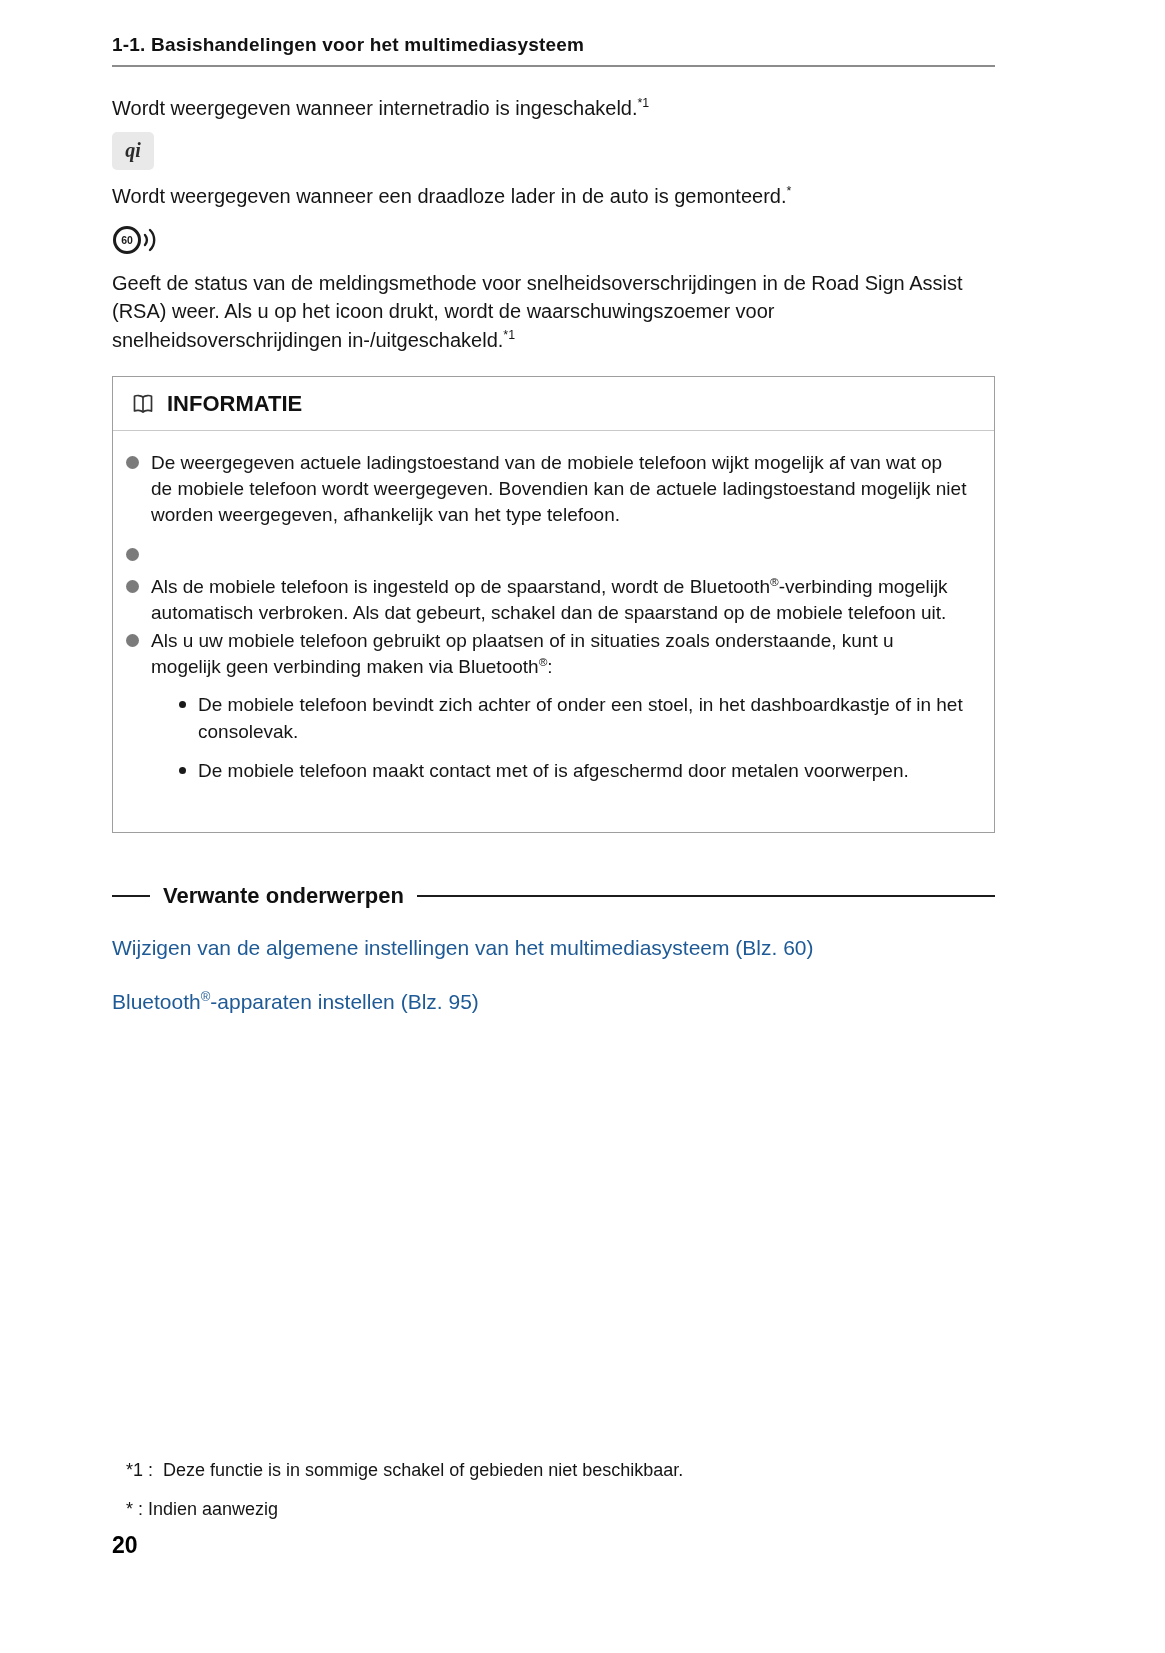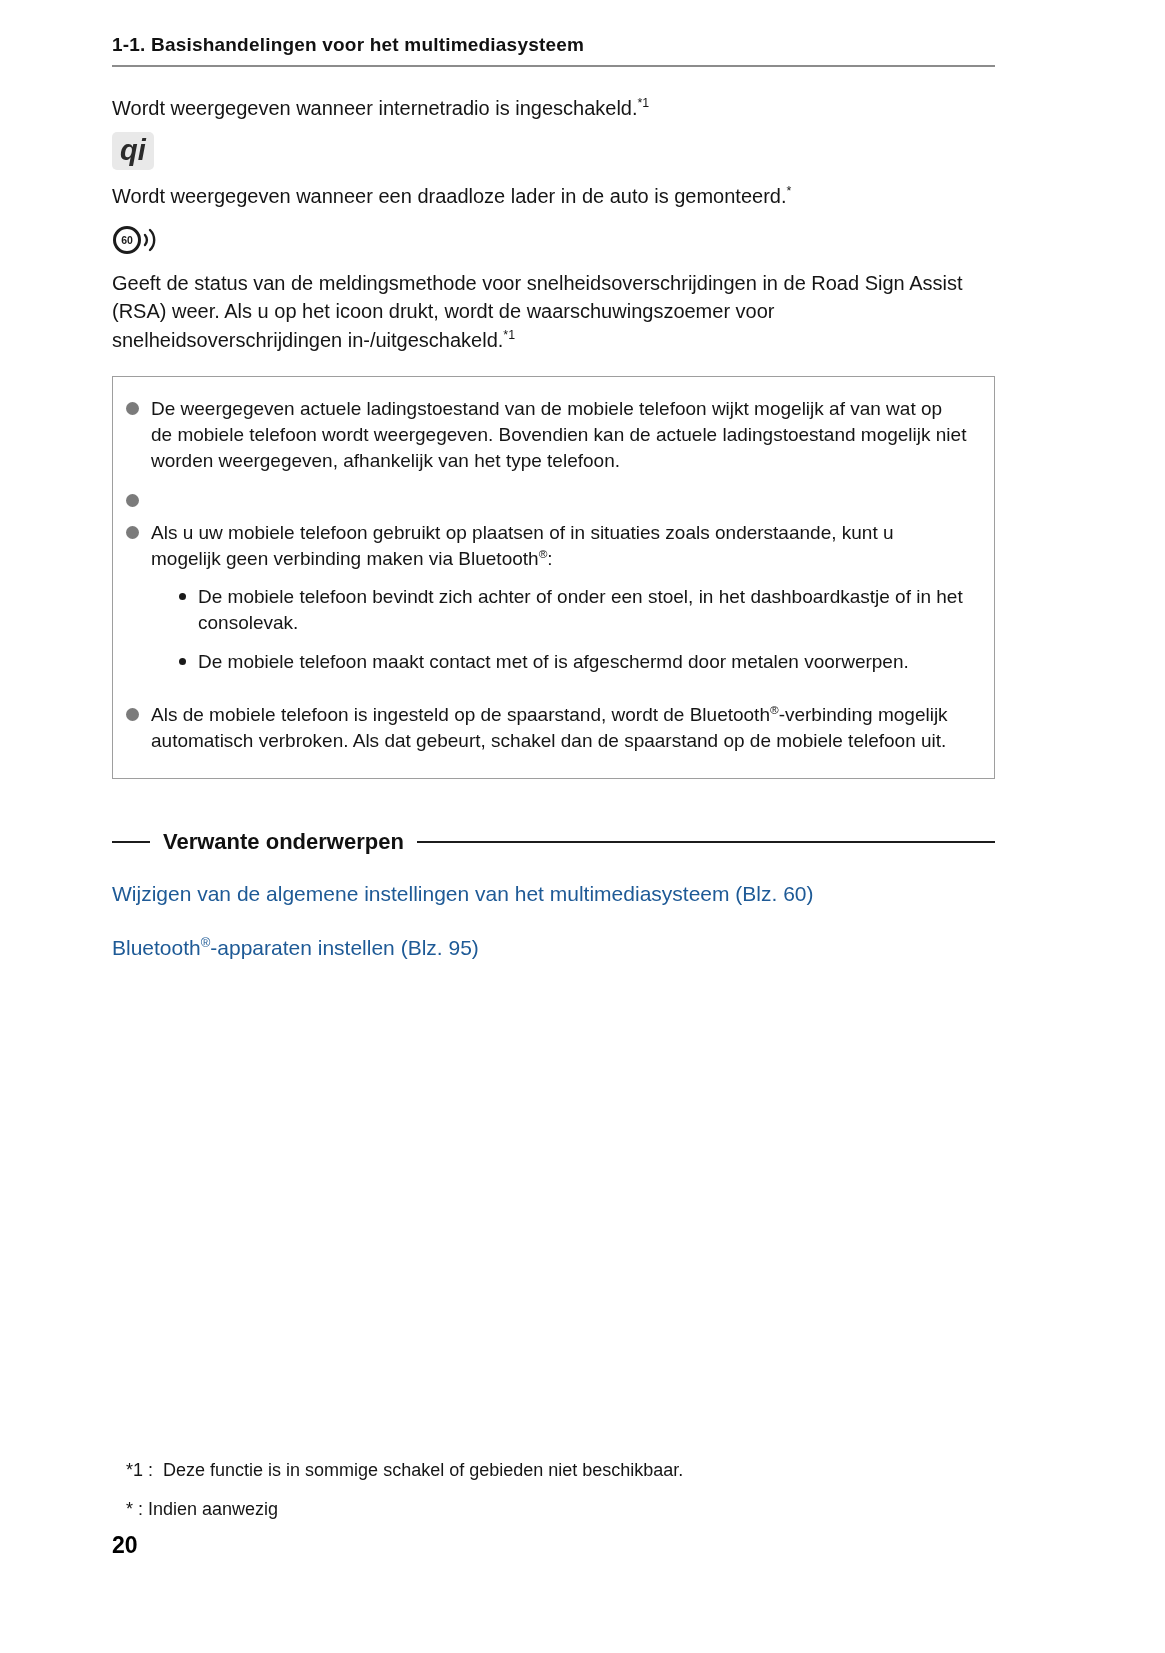--- a/index.html
+++ b/index.html
@@ -29,22 +29,22 @@
   }
   sup { font-size: 62%; vertical-align: super; line-height: 0; }
 
   .qi-icon {
     width: 42px; height: 38px;
     background: #e9e9e9; border-radius: 5px;
     display: flex; align-items: center; justify-content: center;
     margin: 6px 0 12px 0;
   }
   .qi-glyph {
-    font-size: 29px; font-weight: bold; font-style: italic;
-    color: #2b2b2b; transform: translateY(-1px);
+    font-size: 20px; font-weight: bold; font-style: italic;
+    color: #2b2b2b; transform: translateY(-1px); font-family: Liberation Serif, serif;
   }
 
   .rsa-icon { margin: 6px 0 10px 0; width: 52px; height: 38px; }
 
   .info-box {
     border: 1px solid #9e9e9e;
     margin-top: 22px;
     background: #ffffff;
   }
   .info-header {
@@ -119,52 +119,59 @@
         <circle cx="15" cy="19" r="12.5" fill="none" stroke="#1c1c1c" stroke-width="3"></circle>
         <text x="15" y="23" text-anchor="middle" font-size="10.5" font-weight="bold" fill="#1c1c1c">60</text>
         <path d="M33 14 a7.5 7.5 0 0 1 0 10" fill="none" stroke="#1c1c1c" stroke-width="2.4" stroke-linecap="round"></path>
         <path d="M38 9 a14 14 0 0 1 0 20" fill="none" stroke="#1c1c1c" stroke-width="2.4" stroke-linecap="round"></path>
       </svg>
     </div>
 
     <p class="body-text"><span>Geeft de status van de meldingsmethode voor snelheidsoverschrijdingen in de Road Sign Assist (RSA) weer. Als u op het icoon drukt, wordt de waarschuwingszoemer voor snelheidsoverschrijdingen in-/uitgeschakeld.</span><sup>*1</sup></p>
 
     <div class="info-box">
+      <div class="info-header">
+        <svg width="24" height="24" viewBox="0 0 24 24">
+          <path d="M12 5 C9.5 3.2 5.5 3.2 3.5 4.2 L3.5 19 C5.5 18 9.5 18 12 20 C14.5 18 18.5 18 20.5 19 L20.5 4.2 C18.5 3.2 14.5 3.2 12 5 Z" fill="none" stroke="#333333" stroke-width="1.7" stroke-linejoin="round"></path>
+          <line x1="12" y1="5" x2="12" y2="20" stroke="#333333" stroke-width="1.7"></line>
+        </svg>
+        <span class="info-title">INFORMATIE</span>
+      </div>
 
       <div class="info-body">
 
         <div class="bullet-row">
           <span class="bullet-dot"></span>
           <p class="bullet-text"><span>De weergegeven actuele ladingstoestand van de mobiele telefoon wijkt mogelijk af van wat op de mobiele telefoon wordt weergegeven. Bovendien kan de actuele ladingstoestand mogelijk niet worden weergegeven, afhankelijk van het type telefoon.</span></p>
         </div>
 
         <div class="bullet-row">
           <span class="bullet-dot"></span>
+        </div>
+
+        <div class="bullet-row" style="margin-bottom:2px;">
+          <span class="bullet-dot"></span>
+          <p class="bullet-text"><span>Als de mobiele telefoon is ingesteld op de spaarstand, wordt de Bluetooth</span><sup>®</sup><span>-verbinding mogelijk automatisch verbroken. Als dat gebeurt, schakel dan de spaarstand op de mobiele telefoon uit.</span></p>
         </div>
 
         <div class="bullet-row">
           <span class="bullet-dot"></span>
           <div>
             <p class="bullet-text"><span>Als u uw mobiele telefoon gebruikt op plaatsen of in situaties zoals onderstaande, kunt u mogelijk geen verbinding maken via Bluetooth</span><sup>®</sup><span>:</span></p>
             <div class="sub-bullets">
               <div class="sub-row">
                 <span class="sub-dot"></span>
                 <p class="bullet-text">De mobiele telefoon bevindt zich achter of onder een stoel, in het dashboardkastje of in het consolevak.</p>
               </div>
               <div class="sub-row">
                 <span class="sub-dot"></span>
                 <p class="bullet-text">De mobiele telefoon maakt contact met of is afgeschermd door metalen voorwerpen.</p>
               </div>
             </div>
           </div>
-        </div>
-
-        <div class="bullet-row" style="margin-bottom:2px;">
-          <span class="bullet-dot"></span>
-          <p class="bullet-text"><span>Als de mobiele telefoon is ingesteld op de spaarstand, wordt de Bluetooth</span><sup>®</sup><span>-verbinding mogelijk automatisch verbroken. Als dat gebeurt, schakel dan de spaarstand op de mobiele telefoon uit.</span></p>
         </div>
 
       </div>
     </div>
 
     <div class="related-header">
       <span class="related-line short"></span>
       <span class="related-title">Verwante onderwerpen</span>
       <span class="related-line long"></span>
     </div>

